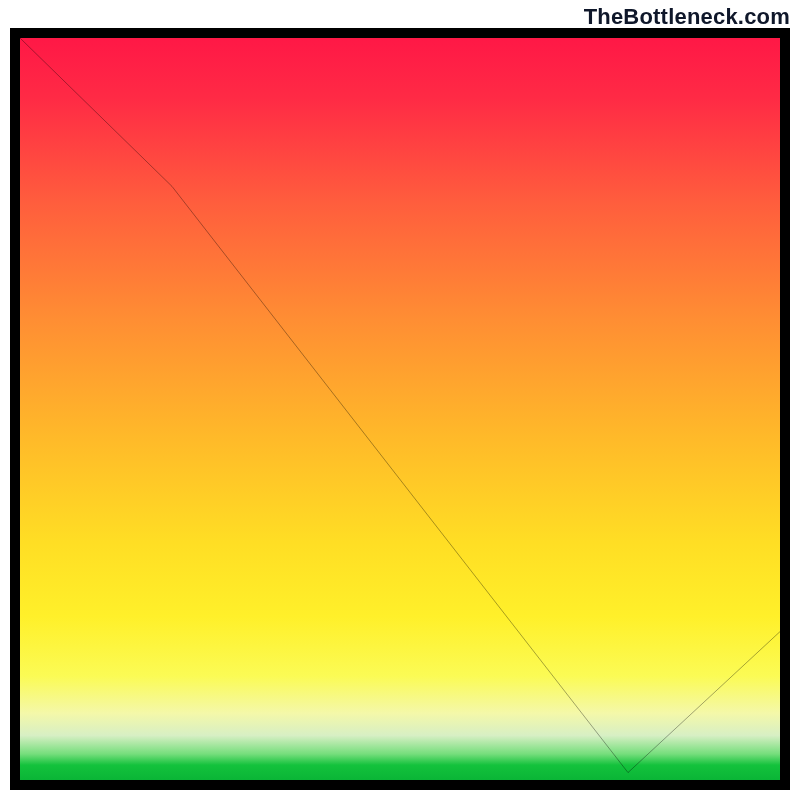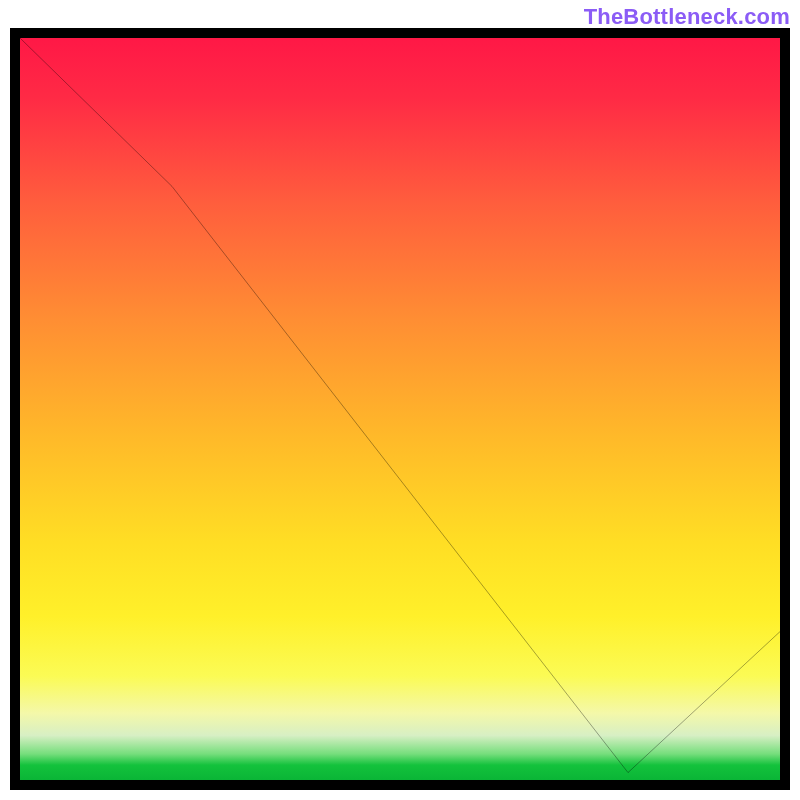--- a/index.html
+++ b/index.html
@@ -15,21 +15,21 @@
     position: relative;
     width: 800px;
     height: 800px;
   }
   .attribution {
     position: absolute;
     top: 4px;
     right: 10px;
     font-size: 22px;
     font-weight: 600;
-    color: #8b5cf6;
+    color: #0f172a;
     letter-spacing: 0.2px;
     text-align: right;
   }
   .plot-area {
     position: absolute;
     
     left: 10px;
     top: 28px;
     width: 780px;
     height: 762px;

